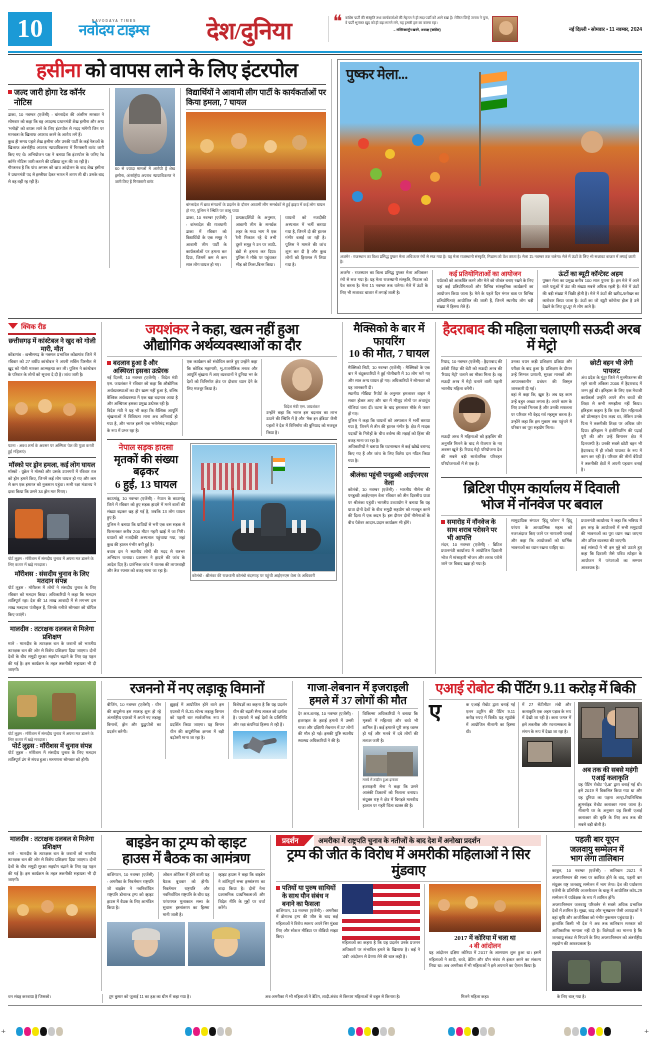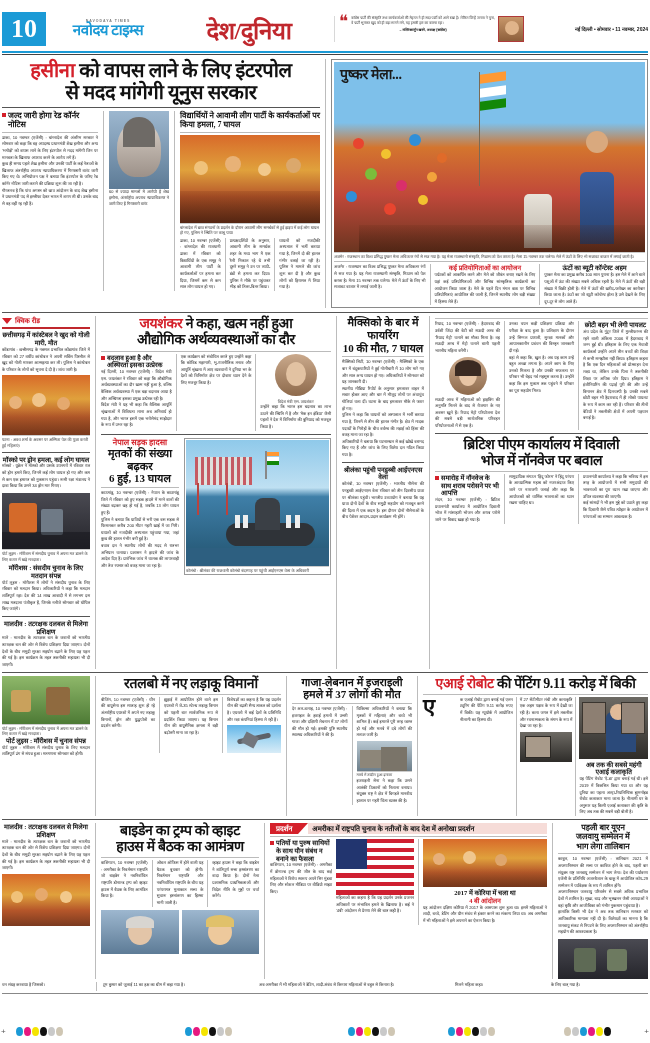--- a/index.html
+++ b/index.html
@@ -1,21 +1,21 @@
 <!DOCTYPE html>
 <html><head>
 <meta charset="utf-8">
 <style>
   * { box-sizing: border-box; margin:0; padding:0; }
   body {
     width:650px; height:1043px; background:#ffffff;
     font-family:"Liberation Sans", sans-serif;
     color:#111; overflow:hidden; position:relative;
   }
-  .page { width:650px; height:1043px; position:relative; padding:0 2px; }
+  .page { width:650px; height:1043px; position:relative; padding:0 8px; }
 
   
   .masthead { display:flex; align-items:center; height:48px; padding-top:10px; gap:6px; }
   .pageno {
     width:44px; height:34px; background:#1b9ad6; color:#fff;
     font-size:26px; line-height:34px; text-align:center; font-weight:bold;
     font-family:"Liberation Serif", serif;
   }
   .brandbox { width:112px; text-align:center; }
   .brand-en { font-size:3.5px; letter-spacing:1px; color:#7b7b7b; font-weight:bold; }
@@ -129,21 +129,20 @@
   <div class="rule-blue"></div>
   <div class="rule-thin"></div>
 
   <div class="row" style="margin-top:4px;">
 
     <div class="col" style="width:318px;">
       <div class="hl-xl ctr">
         <span class="red">हसीना</span>
         <span>को वापस लाने के लिए इंटरपोल</span>
       </div>
-      <div class="hl-xl ctr">से मदद मांगेगी यूनुस सरकार</div>
       <div class="hr"></div>
 
       <div class="row">
 
         <div class="col" style="width:96px;">
           <div class="bullet">
             <span class="bsq"></span>
             <span class="hl-sm">जल्द जारी होगा रेड कॉर्नर नोटिस</span>
           </div>
           <div class="hr-thin"></div>
@@ -349,20 +348,24 @@
       <div class="body-txt">पुलिस ने कहा कि घायलों को अस्पताल में भर्ती कराया गया है, जिनमें से तीन की हालत गंभीर है। क्षेत्र में मादक पदार्थों के गिरोहों के बीच वर्चस्व की लड़ाई को हिंसा की वजह माना जा रहा है।</div>
       <div class="body-txt">अधिकारियों ने बताया कि घटनास्थल से कई खोखे बरामद किए गए हैं और जांच के लिए विशेष दल गठित किया गया है।</div>
       <div class="hr"></div>
       <div class="hl-xs ctr">श्रीलंका पहुंची पनडुब्बी आईएनएस वेला</div>
       <div class="body-txt">कोलंबो, 10 नवम्बर (एजेंसी) : भारतीय नौसेना की पनडुब्बी आईएनएस वेला रविवार को तीन दिवसीय यात्रा पर श्रीलंका पहुंची। भारतीय उच्चायोग ने बताया कि यह यात्रा दोनों देशों के बीच समुद्री सहयोग को मजबूत करने की दिशा में एक कदम है। इस दौरान दोनों नौसेनाओं के बीच पेशेवर आदान-प्रदान कार्यक्रम भी होंगे।</div>
     </div>
 
     <div class="sep-v"></div>
 
     <div class="col" style="flex:1;">
+      <div class="hl-lg ctr">
+        <span class="red">हैदराबाद</span>
+        <span>की महिला चलाएगी सऊदी अरब में मेट्रो</span>
+      </div>
       <div class="hr-thin"></div>
       <div class="row" style="gap:4px;">
         <div class="col" style="flex:1">
           <div class="body-txt">रियाद, 10 नवम्बर (एजेंसी) : हैदराबाद की उर्वशी जिंदा की बेटी को सऊदी अरब की 'रियाद मेट्रो' चलाने का मौका मिला है। वह सऊदी अरब में मेट्रो चलाने वाली पहली भारतीय महिला बनेंगी।</div>
           <div class="ph ph-portrait circ" style="width:38px;height:38px;margin:2px auto;">
             <div style="position:absolute;left:10px;top:7px;width:18px;height:22px;border-radius:50%;background:#e7c4a4;"></div>
             <div style="position:absolute;left:6px;top:3px;width:26px;height:16px;border-radius:50% 50% 0 0;background:#3a2a22;"></div>
           </div>
           <div class="body-txt">सऊदी अरब में महिलाओं को ड्राइविंग की अनुमति मिलने के बाद से रोजगार के नए अवसर खुले हैं। रियाद मेट्रो परियोजना देश की सबसे बड़ी सार्वजनिक परिवहन परियोजनाओं में से एक है।</div>
         </div>
@@ -414,21 +417,21 @@
         <div style="position:absolute;left:50%;top:24%;width:24px;height:28px;background:#8f6a3f;border-radius:3px;"></div>
       </div>
       <div class="caption">पोर्ट लुइस : मॉरीशस में संसदीय चुनाव में अपना मत डालने के लिए कतार में खड़े मतदाता।</div>
       <div class="hl-xs ctr">पोर्ट लुइस : मॉरीशस में चुनाव संपन्न</div>
       <div class="body-txt">पोर्ट लुइस : मॉरीशस में संसदीय चुनाव के लिए मतदान शांतिपूर्ण ढंग से संपन्न हुआ। मतगणना सोमवार को होगी।</div>
     </div>
 
     <div class="sep-v"></div>
 
     <div class="col" style="width:180px;">
-      <div class="hl-lg ctr">रतलबो में नए लड़ाकू विमानों</div>
+      <div class="hl-lg ctr">रजननो में नए लड़ाकू विमानों</div>
       <div class="hr-thin"></div>
       <div class="row" style="gap:4px;">
         <div class="body-txt" style="flex:1">बीजिंग, 10 नवम्बर (एजेंसी) : चीन की वायुसेना इस सप्ताह शुरू हो रहे अंतर्राष्ट्रीय एयरशो में अपने नए लड़ाकू विमानों, ड्रोन और युद्धपोतों का प्रदर्शन करेगी।</div>
         <div class="sep-v"></div>
         <div class="body-txt" style="flex:1">झुहाई में आयोजित होने वाले इस एयरशो में जे-35 स्टेल्थ लड़ाकू विमान को पहली बार सार्वजनिक रूप से प्रदर्शित किया जाएगा। यह विमान चीन की वायुसैनिक क्षमता में बड़ी बढ़ोतरी माना जा रहा है।</div>
         <div class="sep-v"></div>
         <div class="col" style="flex:1">
           <div class="body-txt">विशेषज्ञों का कहना है कि यह प्रदर्शन चीन की बढ़ती सैन्य ताकत को दर्शाता है। एयरशो में कई देशों के प्रतिनिधि और रक्षा कंपनियां हिस्सा ले रही हैं।</div>
           <div class="ph ph-sky" style="height:28px;margin-top:2px;">
             <div style="position:absolute;left:18%;top:38%;width:34px;height:5px;background:#5d6168;transform:rotate(-12deg);border-radius:3px;"></div>
@@ -534,20 +537,21 @@
     </div>
 
     <div class="sep-v"></div>
 
     <div class="col" style="flex:1;">
       <div style="display:flex;align-items:center;">
         <span class="tag-red">प्रदर्शन</span>
         <span style="width:0;height:0;border-top:11px solid #d4202a;border-right:10px solid transparent;"></span>
         <span class="tag-band" style="flex:1;text-align:left;">अमरीका में राष्ट्रपति चुनाव के नतीजों के बाद देश में अनोखा प्रदर्शन</span>
       </div>
+      <div class="hl-lg ctr" style="margin-top:1px;">ट्रम्प की जीत के विरोध में अमरीकी महिलाओं ने सिर मुंडवाए</div>
       <div class="hr-thin"></div>
       <div class="row" style="gap:4px;">
         <div class="col" style="width:62px;">
           <div class="bullet">
             <span class="bsq"></span>
             <span class="hl-xs">पतियों या पुरुष साथियों के साथ यौन संबंध न बनाने का फैसला</span>
           </div>
           <div class="body-txt">वाशिंगटन, 10 नवम्बर (एजेंसी) : अमरीका में डोनाल्ड ट्रम्प की जीत के बाद कई महिलाओं ने विरोध स्वरूप अपने सिर मुंडवा लिए और सोशल मीडिया पर वीडियो साझा किए।</div>
         </div>
         <div class="col" style="width:78px;">

